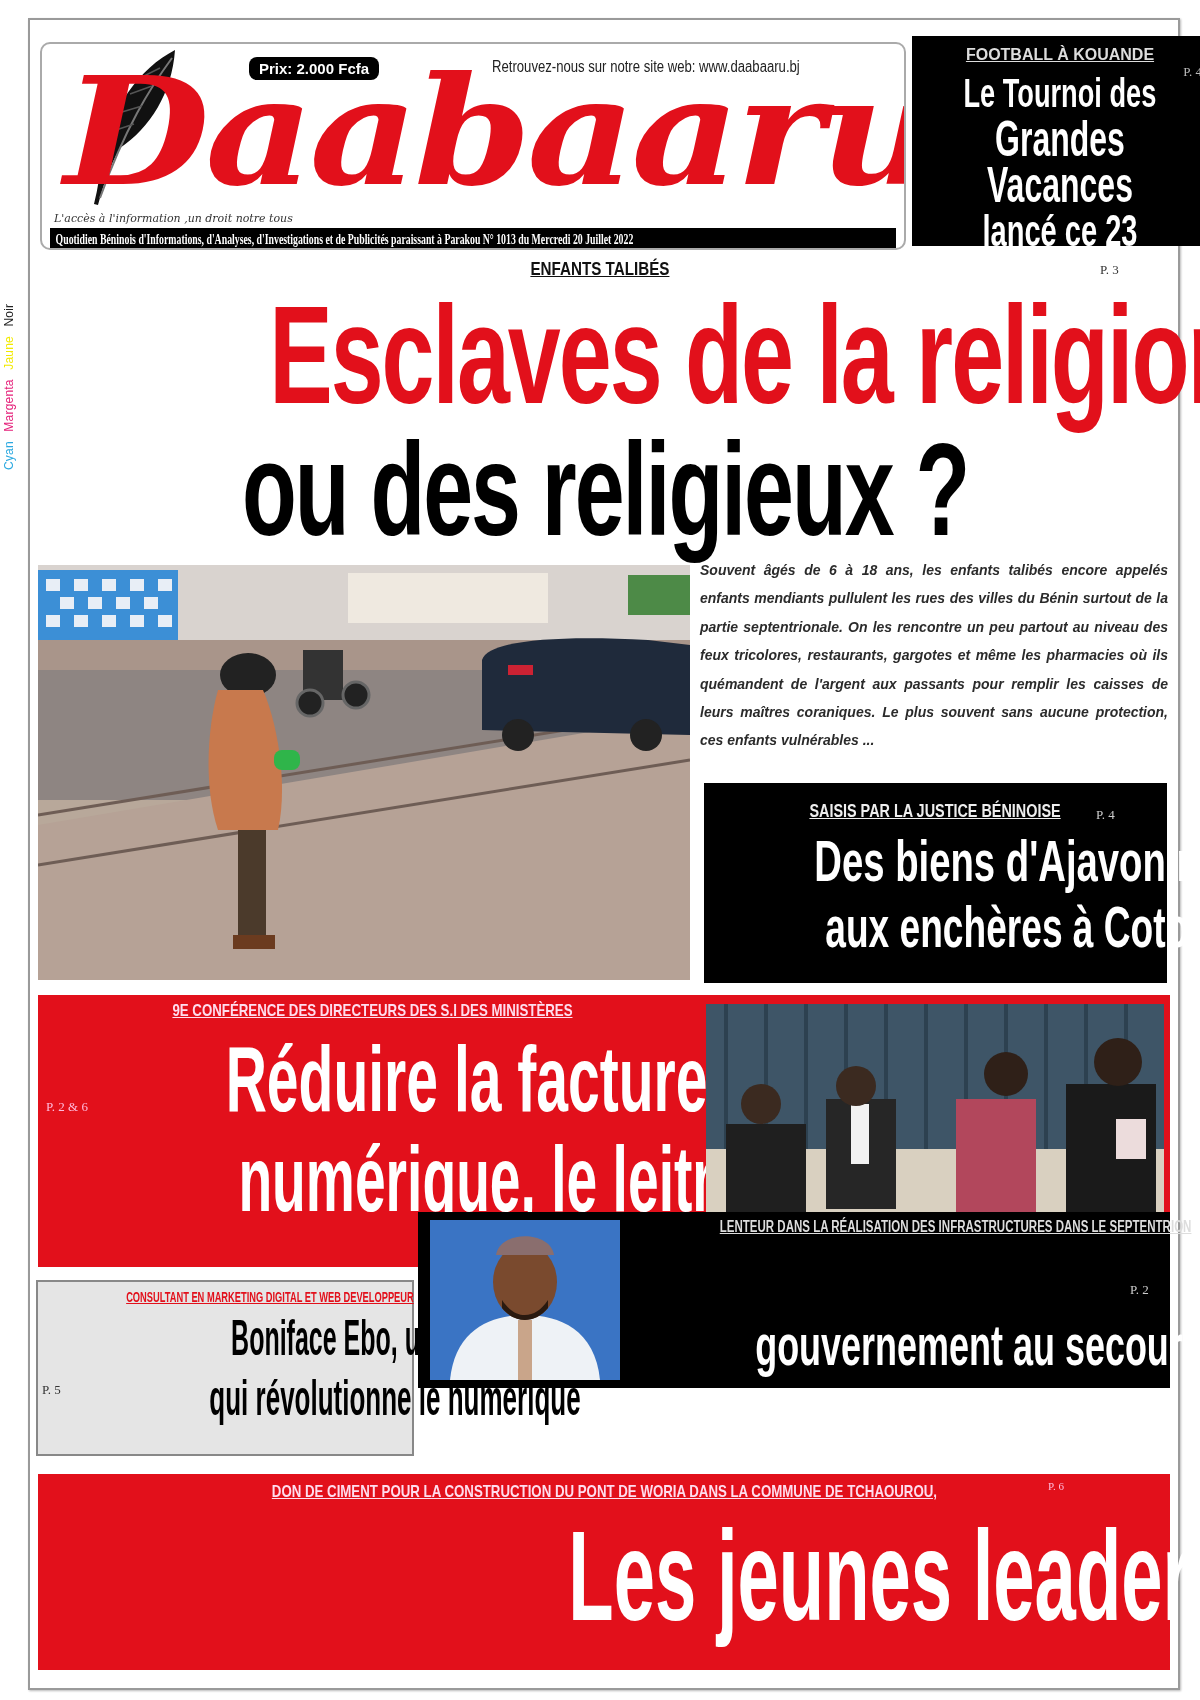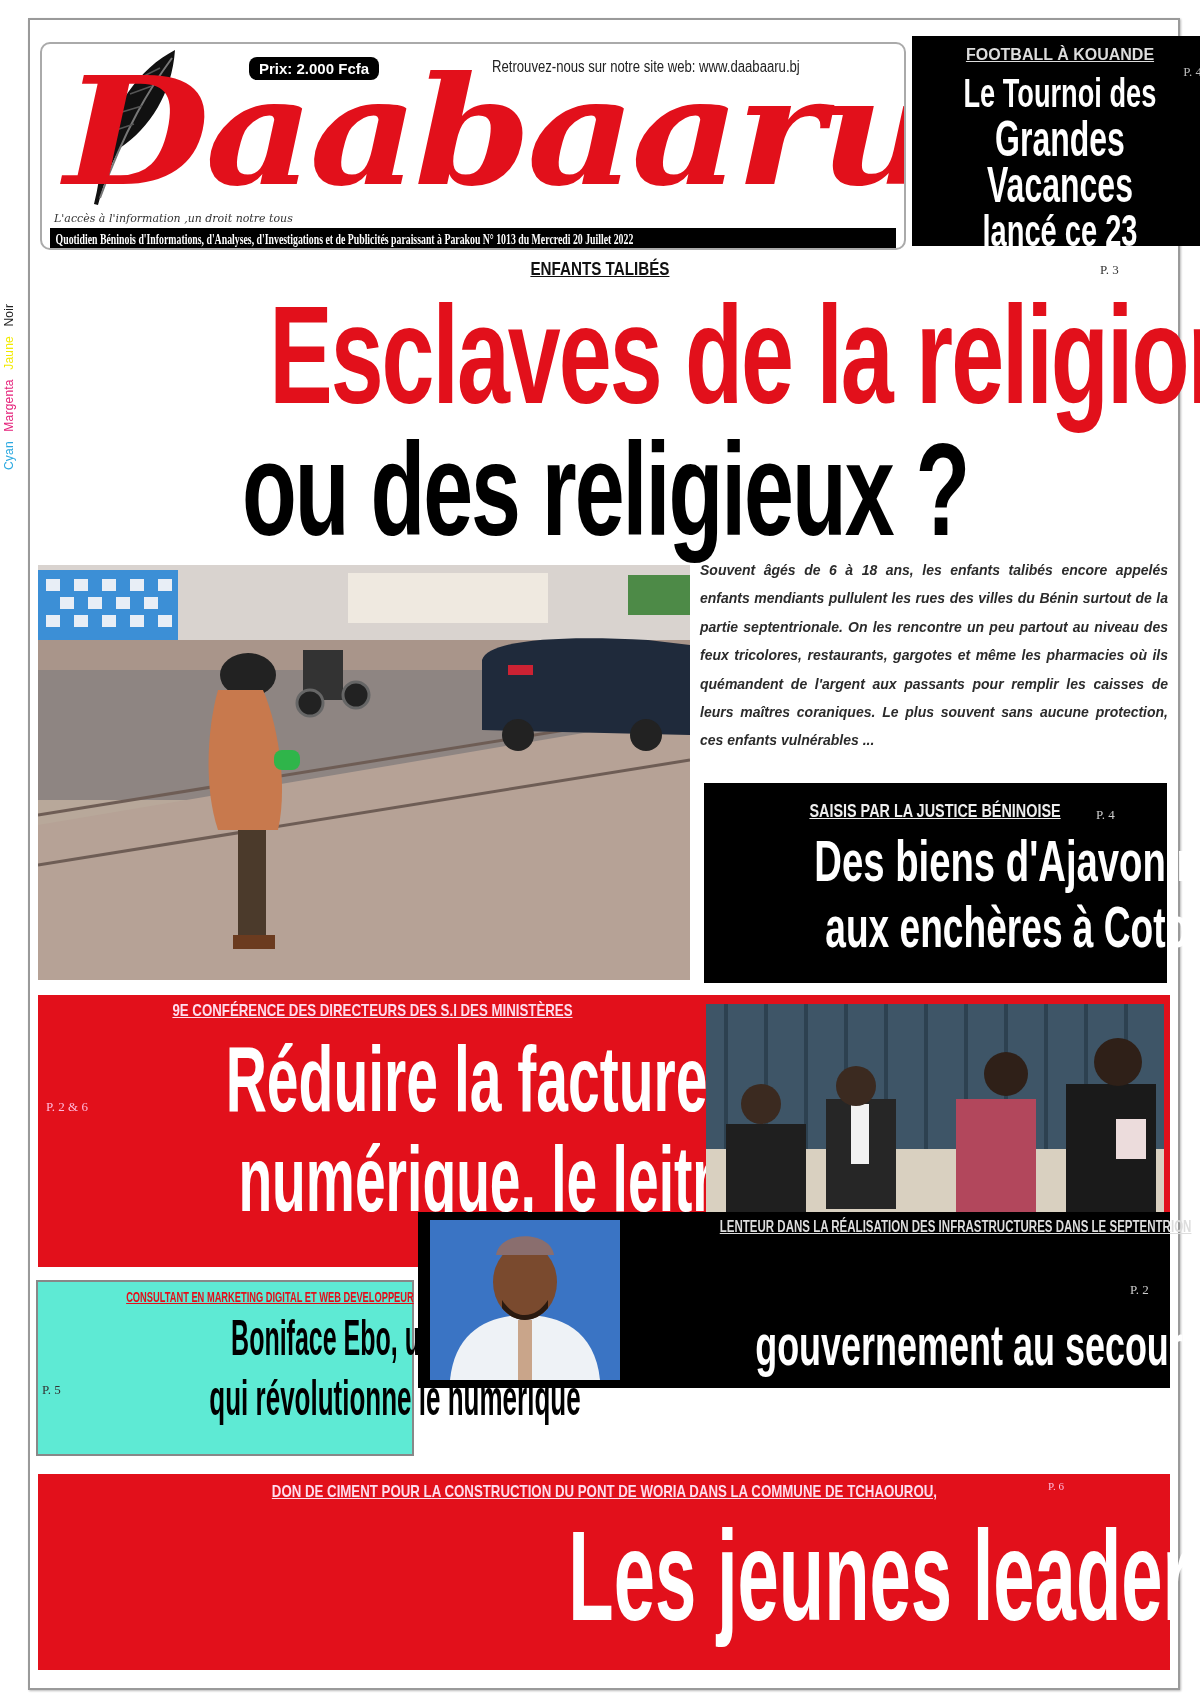--- a/index.html
+++ b/index.html
@@ -40,21 +40,21 @@
   .photo-street { position: absolute; left: 38px; top: 565px; width: 652px; height: 415px; overflow: hidden; background: #a79487; }
   .lead-text { position: absolute; left: 700px; top: 556px; width: 468px; font-size: 14px; line-height: 28.4px; font-style: italic; font-weight: 700; color: #2b2b2b; text-align: justify; }
 
   .teaser-mid { position: absolute; left: 704px; top: 783px; width: 463px; height: 200px; background: #000; color: #fff; text-align: center; }
 
   
   .red-band { position: absolute; left: 38px; top: 995px; width: 1132px; height: 272px; background: #e2101b; }
   .photo-panel { position: absolute; left: 706px; top: 1004px; width: 458px; height: 254px; overflow: hidden; background: #3d5566; }
 
   
-  .box-boniface { position: absolute; left: 36px; top: 1280px; width: 378px; height: 176px; border: 2px solid #888; background: #5eead4; text-align: center; }
+  .box-boniface { position: absolute; left: 36px; top: 1280px; width: 378px; height: 176px; border: 2px solid #888; background: #e5e5e5; text-align: center; }
   .box-lafia { position: absolute; left: 418px; top: 1212px; width: 752px; height: 176px; background: #000; color: #fff; }
   .photo-portrait { position: absolute; left: 12px; top: 8px; width: 190px; height: 160px; overflow: hidden; background: #3a74c4; }
 
   .bottom-band { position: absolute; left: 38px; top: 1474px; width: 1132px; height: 196px; background: #e2101b; color: #fff; text-align: center; }
 </style>
 </head>
 <body>
 
 <div class="cmyk">
   <div class="cmyk-inner">

